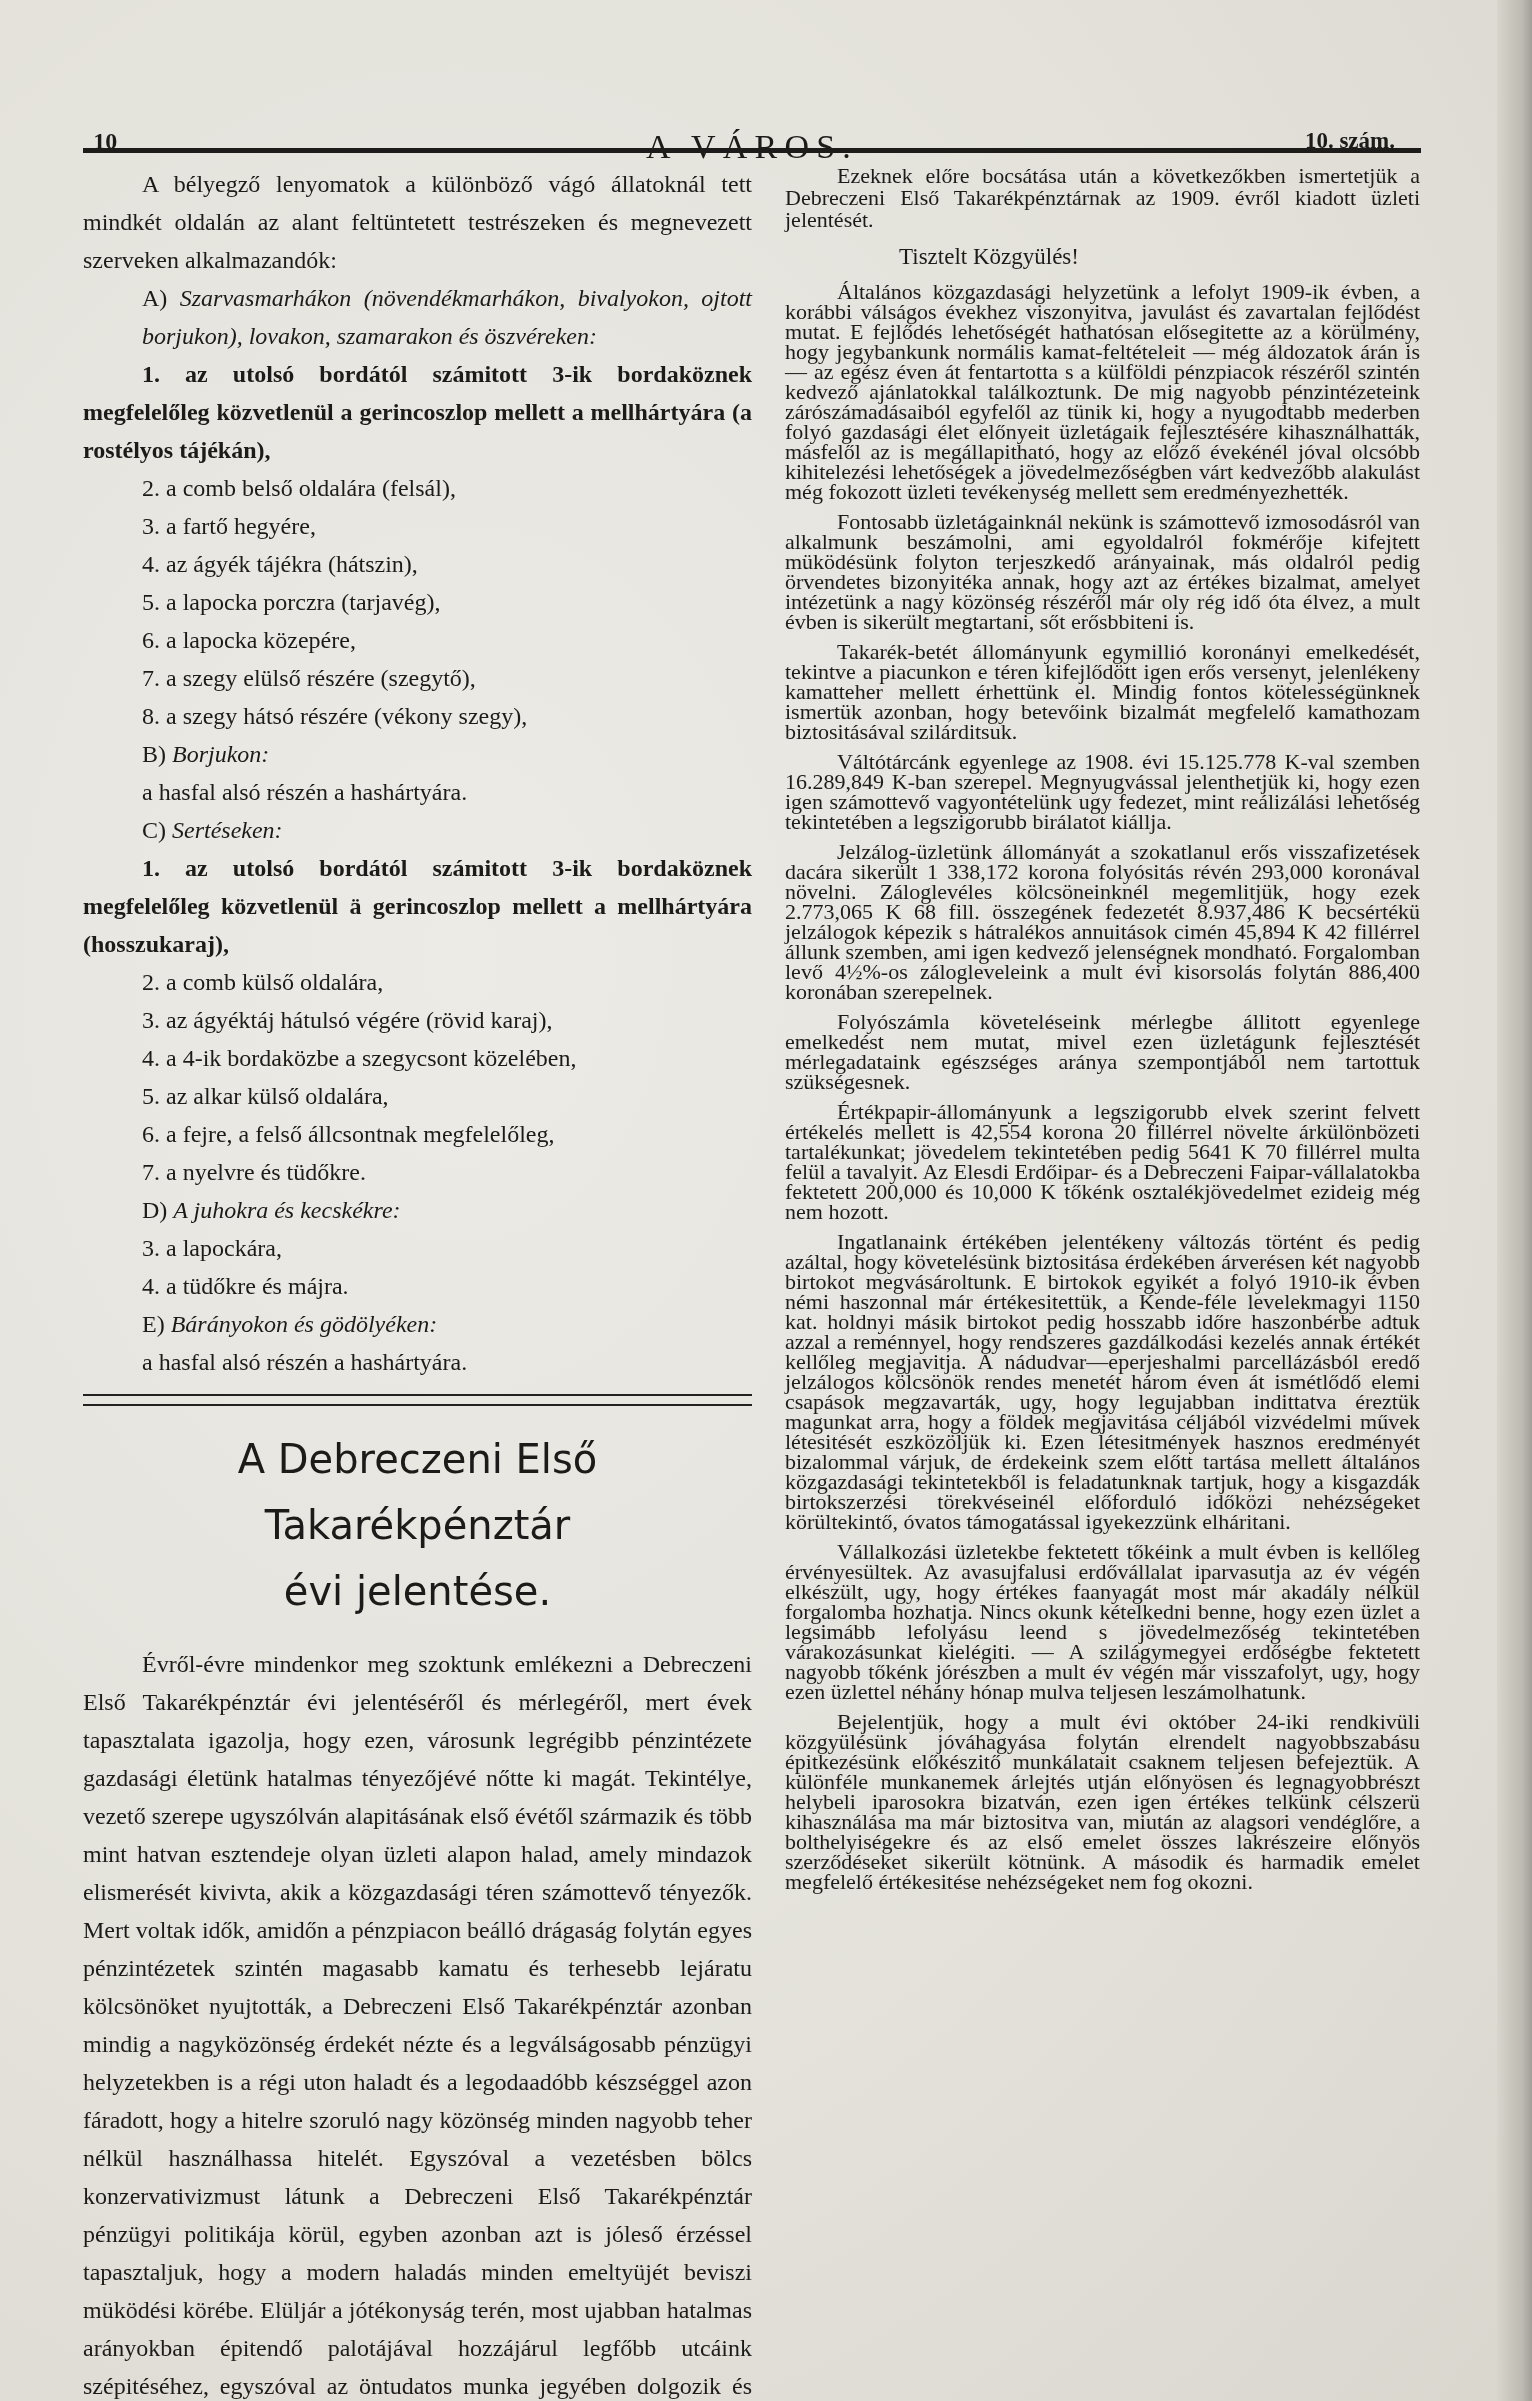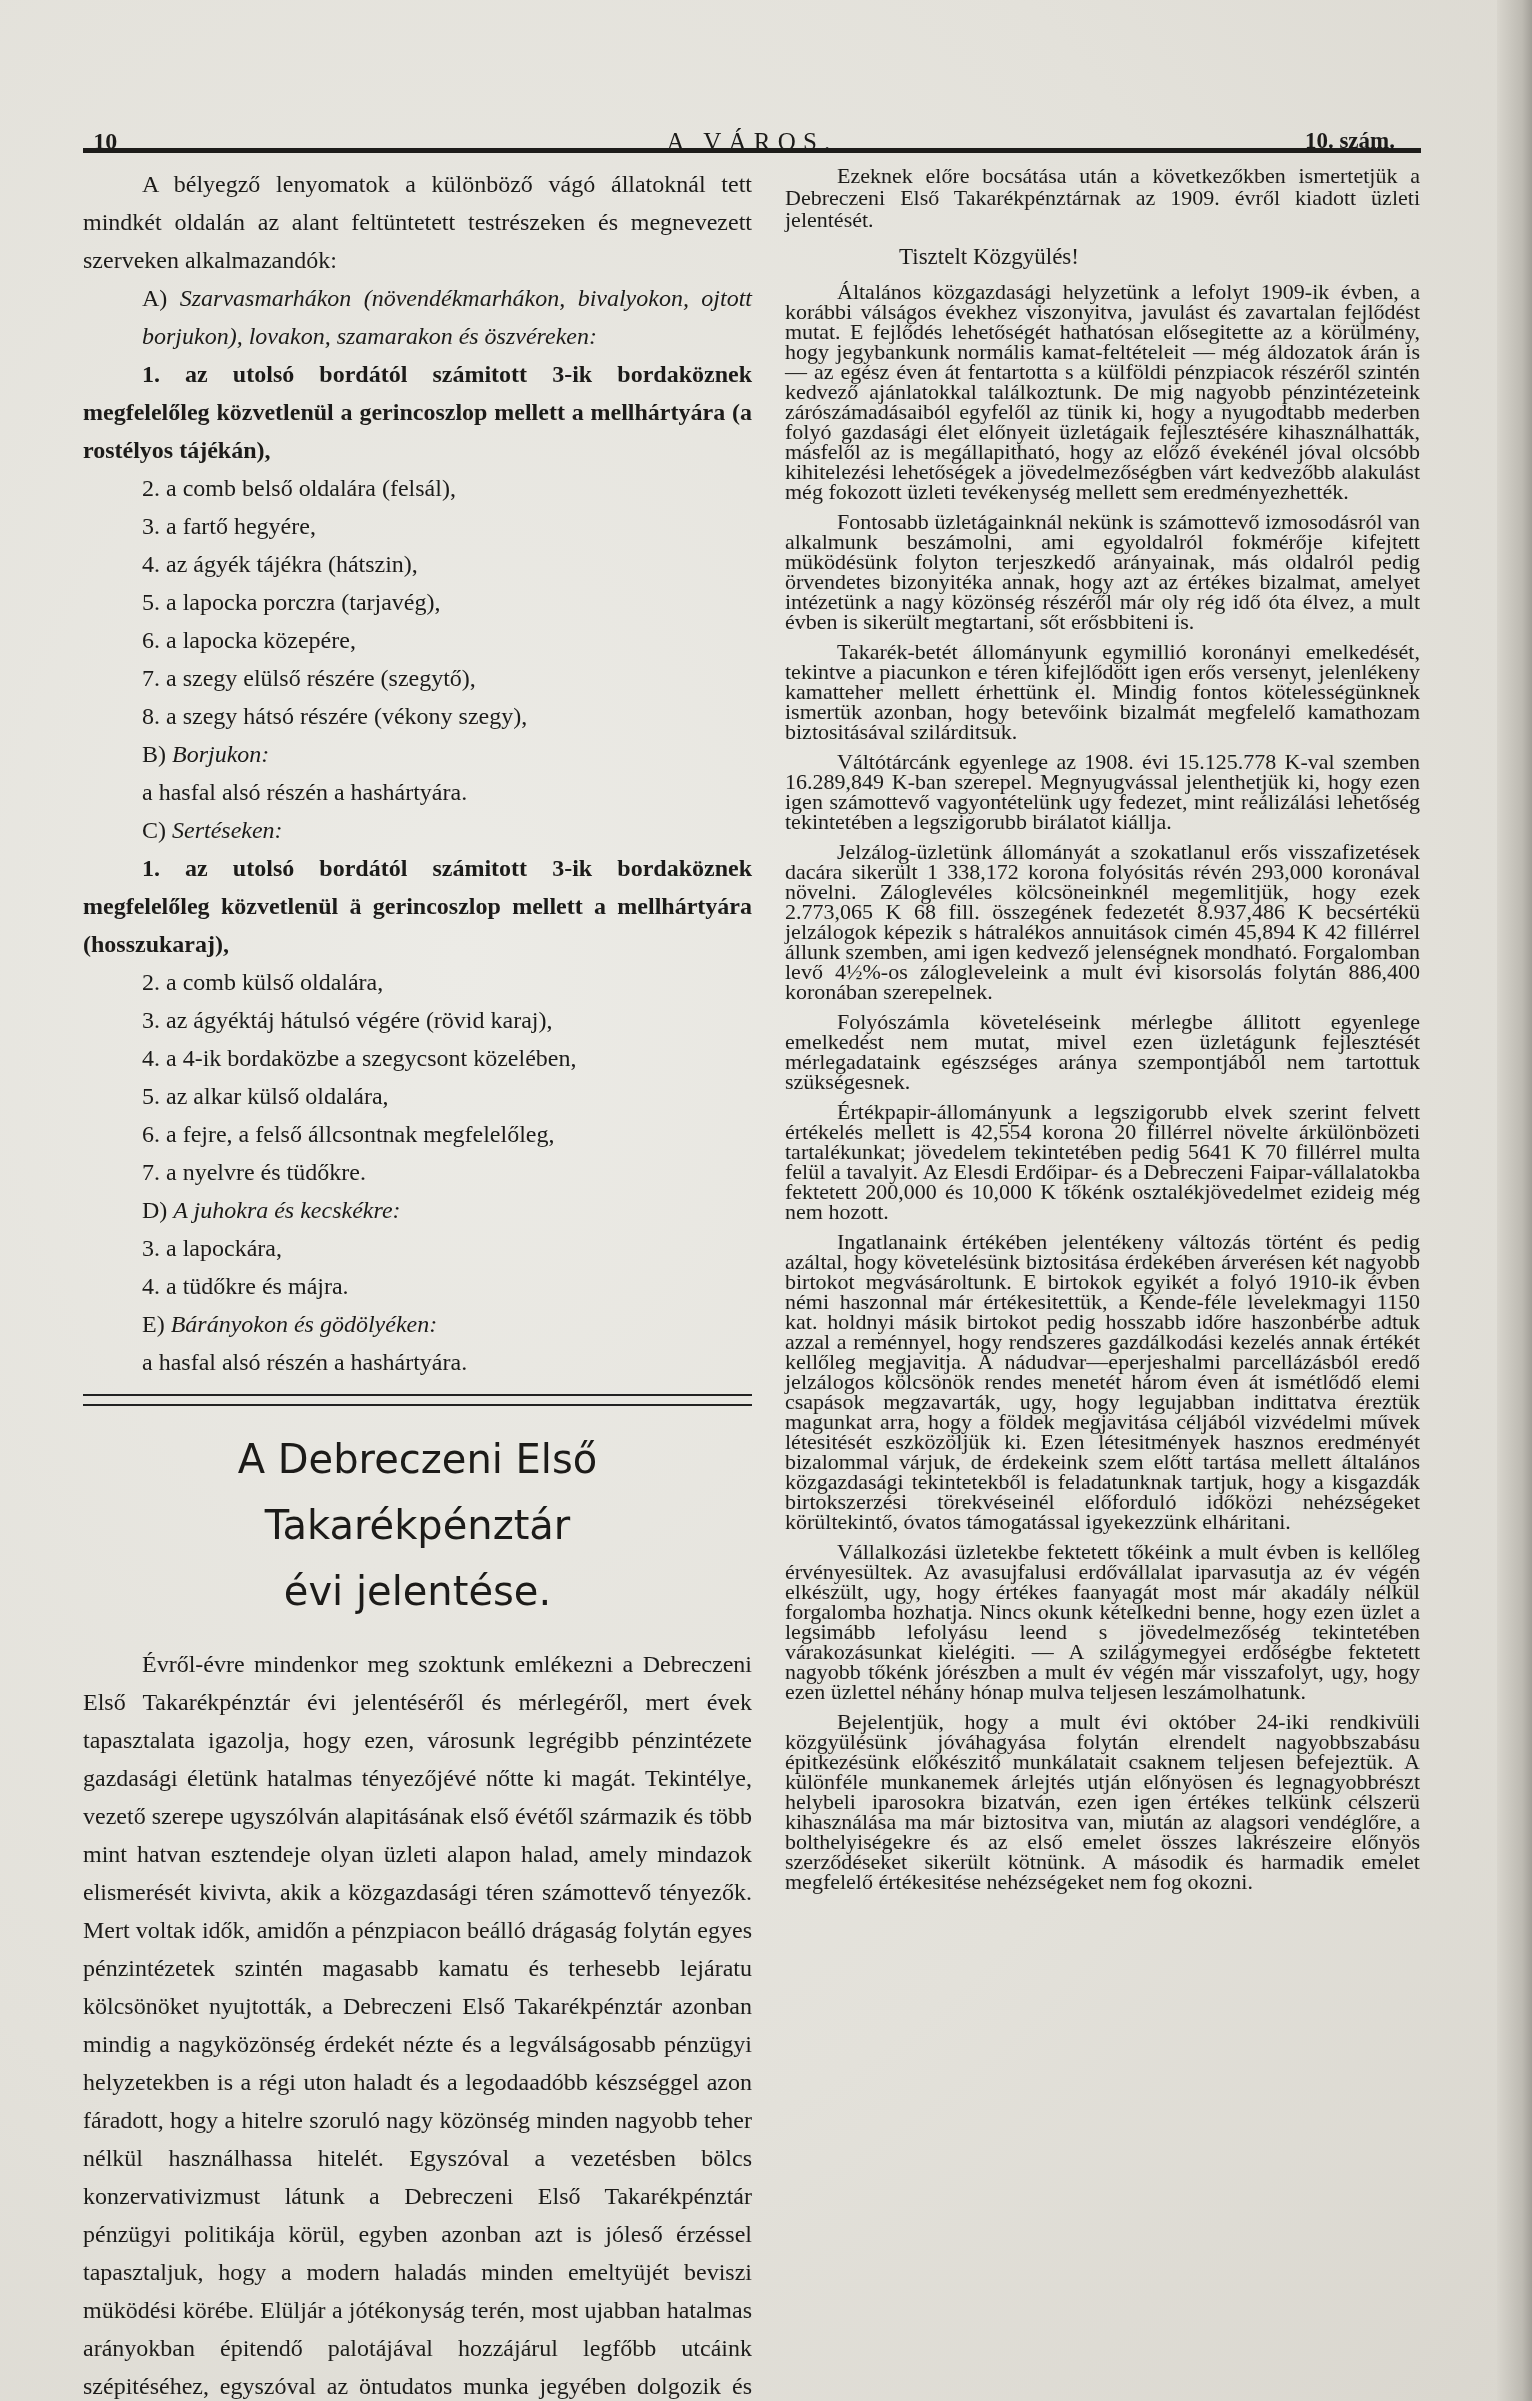--- a/index.html
+++ b/index.html
@@ -16,21 +16,21 @@
       background: radial-gradient(ellipse at 30% 40%, #ecebe6 0%, #e3e1da 60%, #d9d6ce 100%);
     }
     .edge-right {
       position: absolute; right: 0; top: 0; width: 36px; height: 2401px;
       background: linear-gradient(to right, #d8d5cd, #bdbab2 70%, #9f9c95);
     }
     .header {
       position: absolute; left: 83px; top: 116px; width: 1338px; height: 31px; margin-top: 12px;
     }
     .header .pageno { position: absolute; left: 10.3px; top: 0; font-size: 24px; font-weight: bold; }
-    .header .mast { position: absolute; left: 0; right: 0; top: 0; text-align: center; font-size: 25px; letter-spacing: 7.2px; }
+    .header .mast { position: absolute; left: 0; right: 0; top: 0; text-align: center; font-size: 34px; letter-spacing: 7.2px; }
     .header .issue { position: absolute; right: 26px; top: 0; font-size: 23px; font-weight: bold; }
     .header-rule {
       position: absolute; left: 83px; top: 148px; width: 1338px; height: 4.6px;
       background: #1d1c1a;
     }
     .col {
       position: absolute; font-size: 24px; line-height: 38px; text-align: justify;
     }
     .col-left { left: 83px; top: 165px; width: 669px; }
     .col-right { left: 785px; top: 165px; width: 635px; font-size: 22px; line-height: 20px; }

